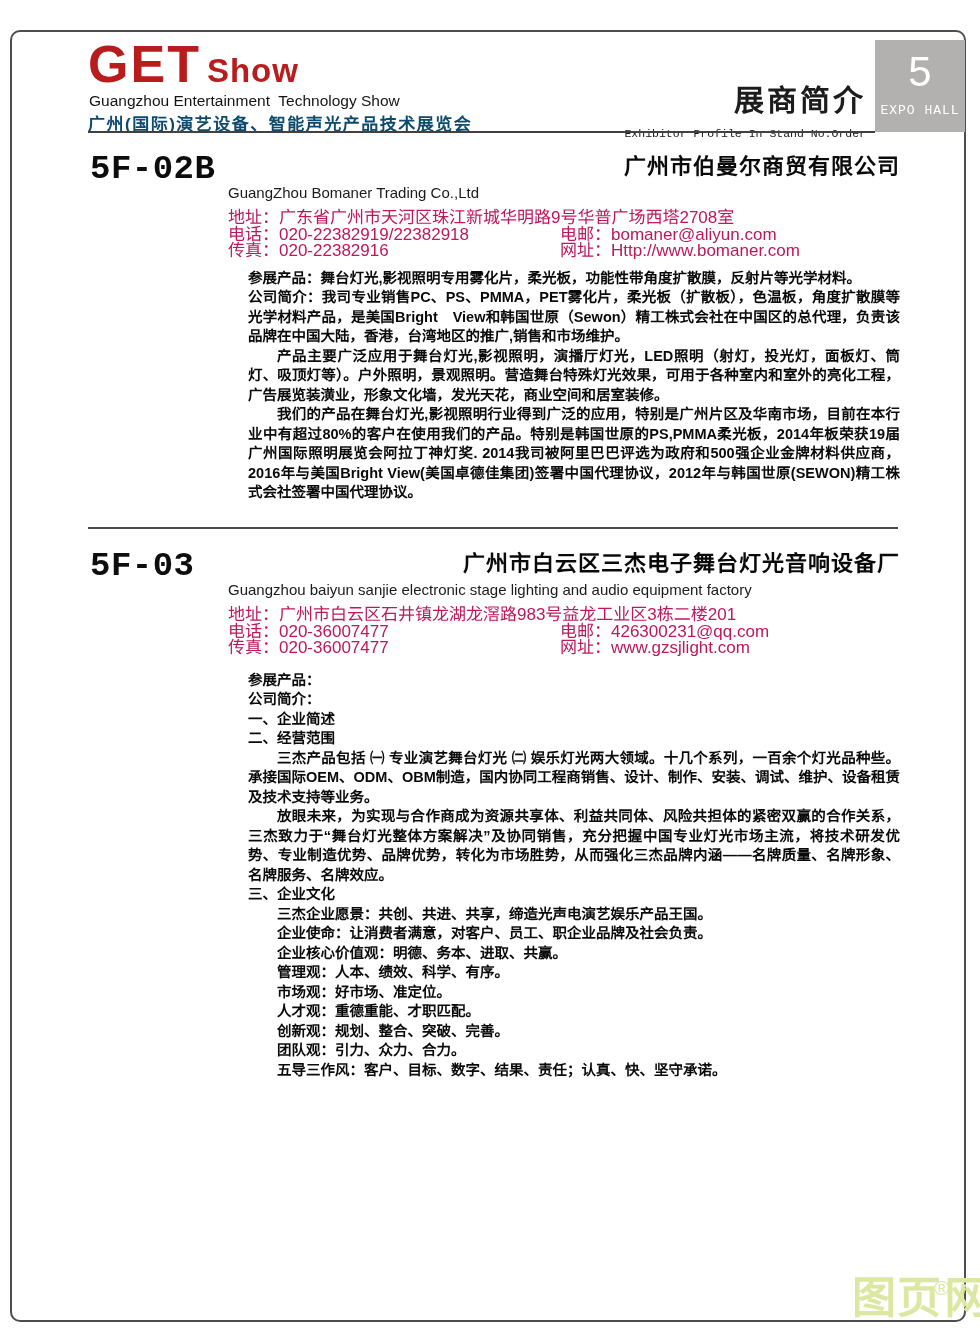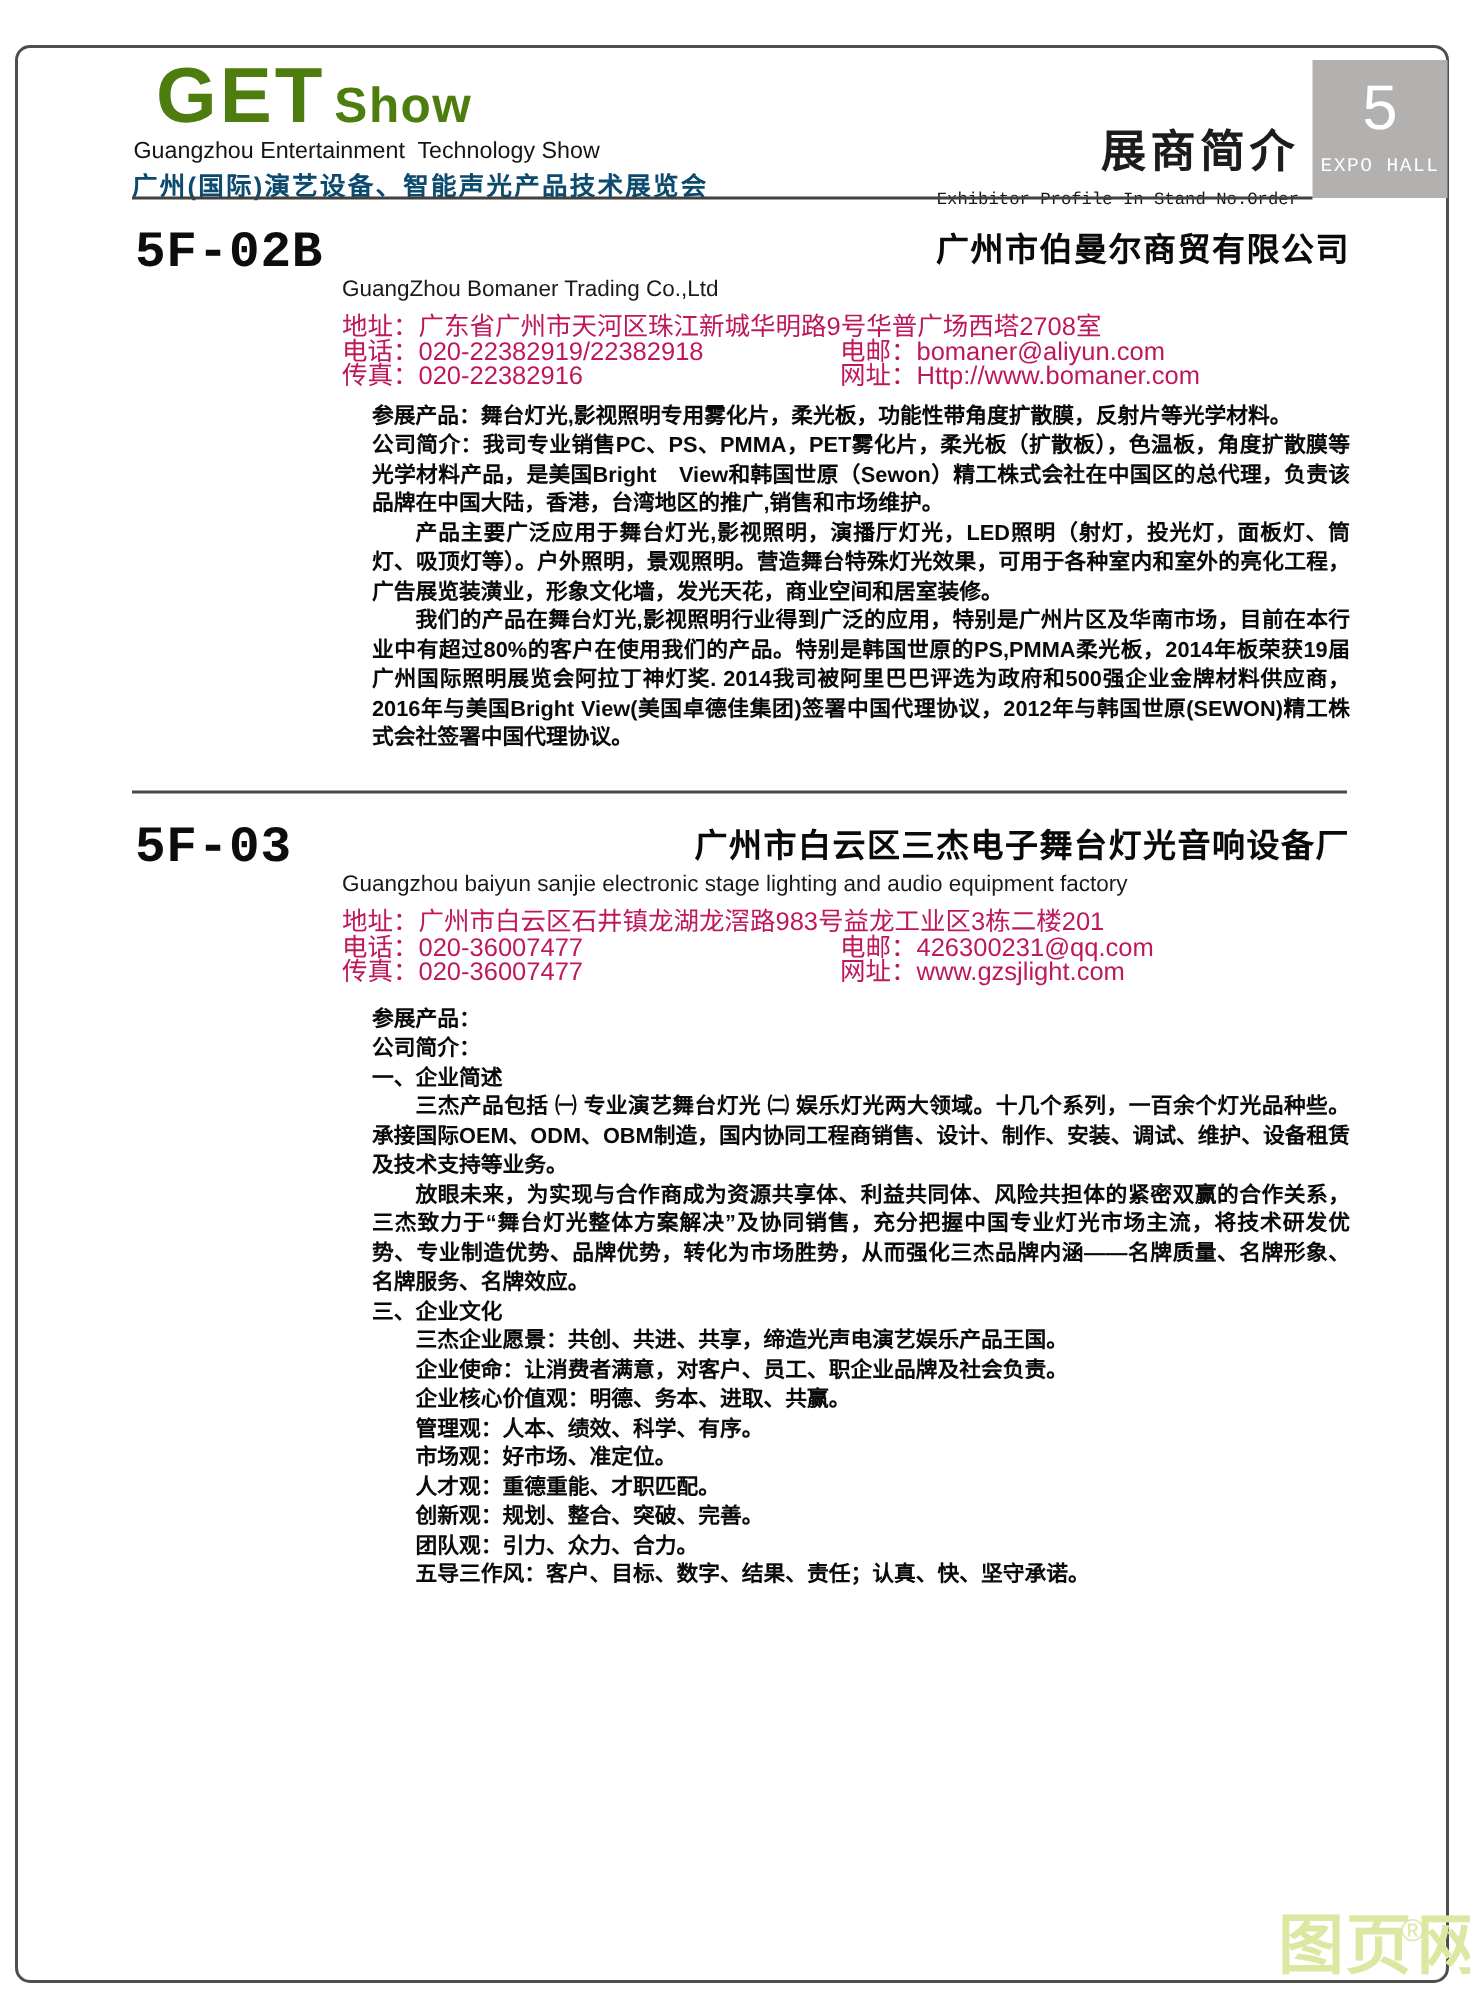--- a/index.html
+++ b/index.html
@@ -6,21 +6,21 @@
   body{
     width:980px;height:1336px;background:#ffffff;position:relative;overflow:hidden;
     font-family:"Liberation Sans","DejaVu Sans",sans-serif;color:#111;
     -webkit-font-smoothing:antialiased;
   }
   .page-border{
     position:absolute;left:10px;top:30px;width:952px;height:1288px;
     border:2px solid #504e4c;border-radius:10px;
   }
   
-  .logo{position:absolute;left:88px;top:38px;color:#4d7c0f;line-height:1;white-space:nowrap;margin-left:16px;}
+  .logo{position:absolute;left:88px;top:38px;color:#b91c1c;line-height:1;white-space:nowrap;}
   .logo-get{font-size:52px;font-weight:800;letter-spacing:2px;}
   .logo-show{font-size:33px;font-weight:800;letter-spacing:1px;margin-left:6px;}
   .subtitle-en{position:absolute;left:89px;top:92px;font-size:15.5px;color:#141414;white-space:pre;}
   .subtitle-cn{position:absolute;left:88px;top:110px;font-size:17px;font-weight:700;letter-spacing:1.5px;color:#0c4a6e;white-space:nowrap;}
   .header-rule{position:absolute;left:88px;top:131px;width:787px;height:2px;background:#43413f;}
   .section-title{position:absolute;right:114px;top:76px;text-align:right;}
   .st-cn{font-size:30px;font-weight:600;letter-spacing:3px;color:#1c1c1c;white-space:nowrap;}
   .st-en{font-size:11.5px;font-family:"Liberation Mono","DejaVu Sans Mono",monospace;margin-top:7px;color:#161616;white-space:nowrap;}
   .hall-box{position:absolute;left:875px;top:40px;width:90px;height:92px;background:#b3b1b0;color:#ffffff;text-align:center;}
   .hall-num{font-size:42px;line-height:1;margin-top:11px;font-weight:400;}
@@ -113,20 +113,21 @@
       </div>
       <div class="c-row">
         <span>传真：</span><span>020-36007477</span>
         <span class="c-col2"><span>网址：</span><span>www.gzsjlight.com</span></span>
       </div>
     </div>
     <div class="body-text">
       <p>参展产品：</p>
       <p>公司简介：</p>
       <p>一、企业简述</p>
+      <p>二、经营范围</p>
       <p class="ti">三杰产品包括 ㈠ 专业演艺舞台灯光 ㈡ 娱乐灯光两大领域。十几个系列，一百余个灯光品种些。承接国际OEM、ODM、OBM制造，国内协同工程商销售、设计、制作、安装、调试、维护、设备租赁及技术支持等业务。</p>
       <p class="ti">放眼未来，为实现与合作商成为资源共享体、利益共同体、风险共担体的紧密双赢的合作关系，三杰致力于“舞台灯光整体方案解决”及协同销售，充分把握中国专业灯光市场主流，将技术研发优势、专业制造优势、品牌优势，转化为市场胜势，从而强化三杰品牌内涵——名牌质量、名牌形象、名牌服务、名牌效应。</p>
       <p>三、企业文化</p>
       <p class="bi">三杰企业愿景：共创、共进、共享，缔造光声电演艺娱乐产品王国。</p>
       <p class="bi">企业使命：让消费者满意，对客户、员工、职企业品牌及社会负责。</p>
       <p class="bi">企业核心价值观：明德、务本、进取、共赢。</p>
       <p class="bi">管理观：人本、绩效、科学、有序。</p>
       <p class="bi">市场观：好市场、准定位。</p>
       <p class="bi">人才观：重德重能、才职匹配。</p>
       <p class="bi">创新观：规划、整合、突破、完善。</p>

